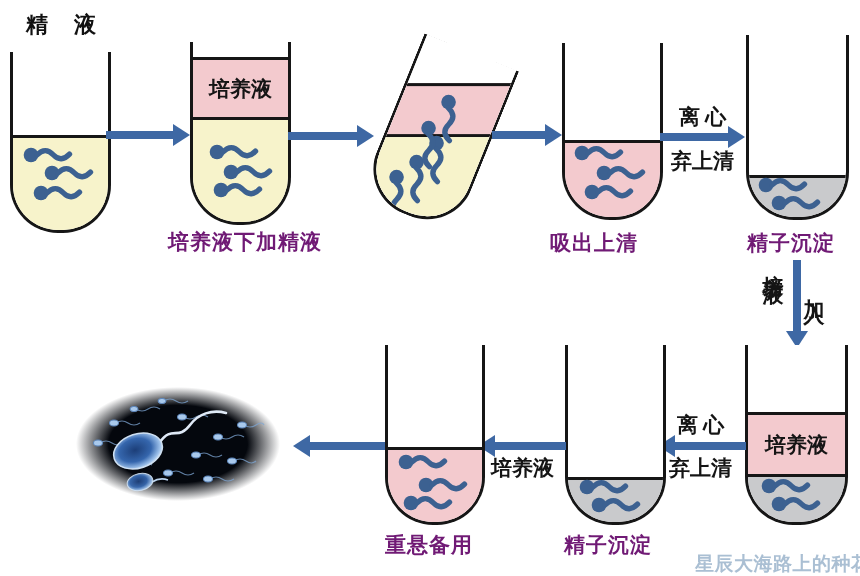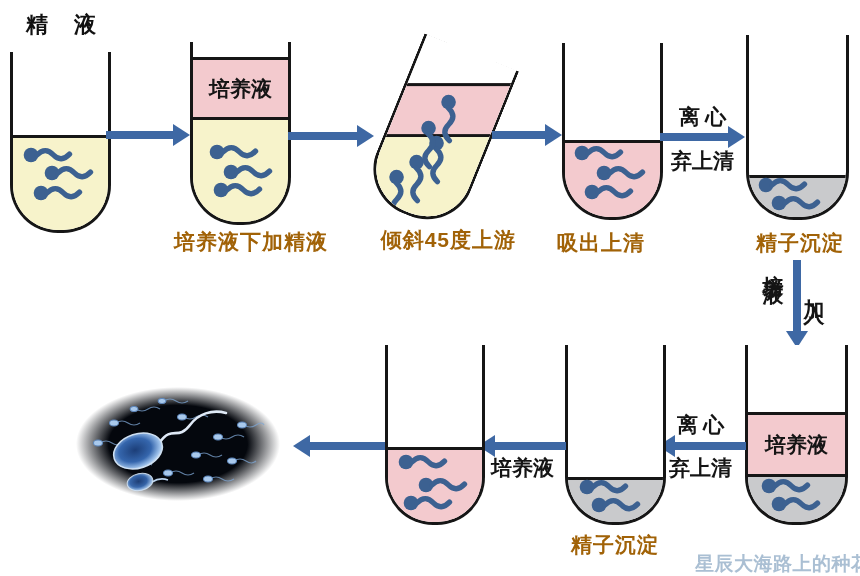--- a/index.html
+++ b/index.html
@@ -35,21 +35,21 @@
                   border-left:17px solid var(--arrow-blue);border-top:11px solid transparent;border-bottom:11px solid transparent;}
   .arrow-l::before{content:"";position:absolute;left:15px;right:0;top:7px;height:8px;background:var(--arrow-blue);}
   .arrow-l::after{content:"";position:absolute;left:0;top:0;width:0;height:0;
                   border-right:17px solid var(--arrow-blue);border-top:11px solid transparent;border-bottom:11px solid transparent;}
   .arrow-d{position:absolute;width:22px;}
   .arrow-d::before{content:"";position:absolute;top:0;bottom:15px;left:7px;width:8px;background:var(--arrow-blue);}
   .arrow-d::after{content:"";position:absolute;bottom:0;left:0;width:0;height:0;
                   border-top:17px solid var(--arrow-blue);border-left:11px solid transparent;border-right:11px solid transparent;}
 
   
-  .caption{position:absolute;font-weight:700;font-size:21px;text-align:right;letter-spacing:1px;color:#a16207;}
+  .caption{position:absolute;font-weight:700;font-size:21px;text-align:left;letter-spacing:1px;color:#701a75;}
   .alabel{position:absolute;font-family:"Liberation Serif",serif;font-weight:700;font-size:21px;
           text-align:center;white-space:nowrap;color:#141414;}
   .vlabel{position:absolute;writing-mode:vertical-rl;font-family:"Liberation Serif",serif;
           font-weight:700;font-size:21px;letter-spacing:4px;color:#141414;}
   .title-label{position:absolute;font-weight:700;font-size:22px;letter-spacing:10px;color:#111;}
   .watermark{position:absolute;font-weight:700;font-size:19px;letter-spacing:0.5px;
              color:var(--watermark-blue);white-space:nowrap;}
 
   
   .micro{position:absolute;background:radial-gradient(closest-side,#04070d 68%,rgba(4,7,13,0) 100%);}
@@ -119,21 +119,20 @@
         <svg class="sperm" width="50" height="16" viewBox="0 0 50 16" style="left: 131px; top: 138px; transform: rotate(90deg);">
           <circle class="sp-head" cx="8" cy="8" r="7.3"></circle>
           <path class="sp-tail" d="M14 8 C19.5 2.2 25 2.2 30.5 8 C35.5 13.2 41 13 46.5 7.2"></path>
         </svg>
         <svg class="sperm" width="50" height="16" viewBox="0 0 50 16" style="left: 151px; top: 112px; transform: rotate(90deg);">
           <circle class="sp-head" cx="8" cy="8" r="7.3"></circle>
           <path class="sp-tail" d="M14 8 C19.5 2.2 25 2.2 30.5 8 C35.5 13.2 41 13 46.5 7.2"></path>
         </svg>
       </div>
   </div>
-  <div class="caption" style="left:356px;top:226px;width:160px;">倾斜45度上游</div>
 
   <div class="arrow-r" style="left:492px;top:124px;width:70px;"></div>
 
   <div class="tube" id="tube4" style="left:562px;top:43px;width:95px;height:174px;">
     <div class="liquid fill-pink" style="top:97px;"></div>
   <svg class="sperm" width="50" height="16" viewBox="0 0 50 16" style="left: 9px; top: 102px;">
         <circle class="sp-head" cx="8" cy="8" r="7.3"></circle>
         <path class="sp-tail" d="M14 8 C19.5 2.2 25 2.2 30.5 8 C35.5 13.2 41 13 46.5 7.2"></path>
       </svg>
       <svg class="sperm" width="50" height="16" viewBox="0 0 50 16" style="left: 31px; top: 122px;">
@@ -211,20 +210,21 @@
       </svg>
       <svg class="sperm" width="50" height="16" viewBox="0 0 50 16" style="left: 30px; top: 132px;">
         <circle class="sp-head" cx="8" cy="8" r="7.3"></circle>
         <path class="sp-tail" d="M14 8 C19.5 2.2 25 2.2 30.5 8 C35.5 13.2 41 13 46.5 7.2"></path>
       </svg>
       <svg class="sperm" width="50" height="16" viewBox="0 0 50 16" style="left: 15px; top: 150px;">
         <circle class="sp-head" cx="8" cy="8" r="7.3"></circle>
         <path class="sp-tail" d="M14 8 C19.5 2.2 25 2.2 30.5 8 C35.5 13.2 41 13 46.5 7.2"></path>
       </svg>
     </div>
+  <div class="caption" style="left:385px;top:531px;width:94px;">重悬备用</div>
 
   <div class="arrow-l" style="left:293px;top:435px;width:92px;"></div>
 
   <div class="micro" style="left:76px;top:387px;width:204px;height:114px;">
     <svg width="204" height="114" viewBox="0 0 204 114">
       <defs>
         <radialGradient id="bh" cx="45%" cy="45%" r="60%">
           <stop offset="0%" stop-color="#1c3e78"></stop>
           <stop offset="55%" stop-color="#3566ad"></stop>
           <stop offset="85%" stop-color="#9cc0ea"></stop>

